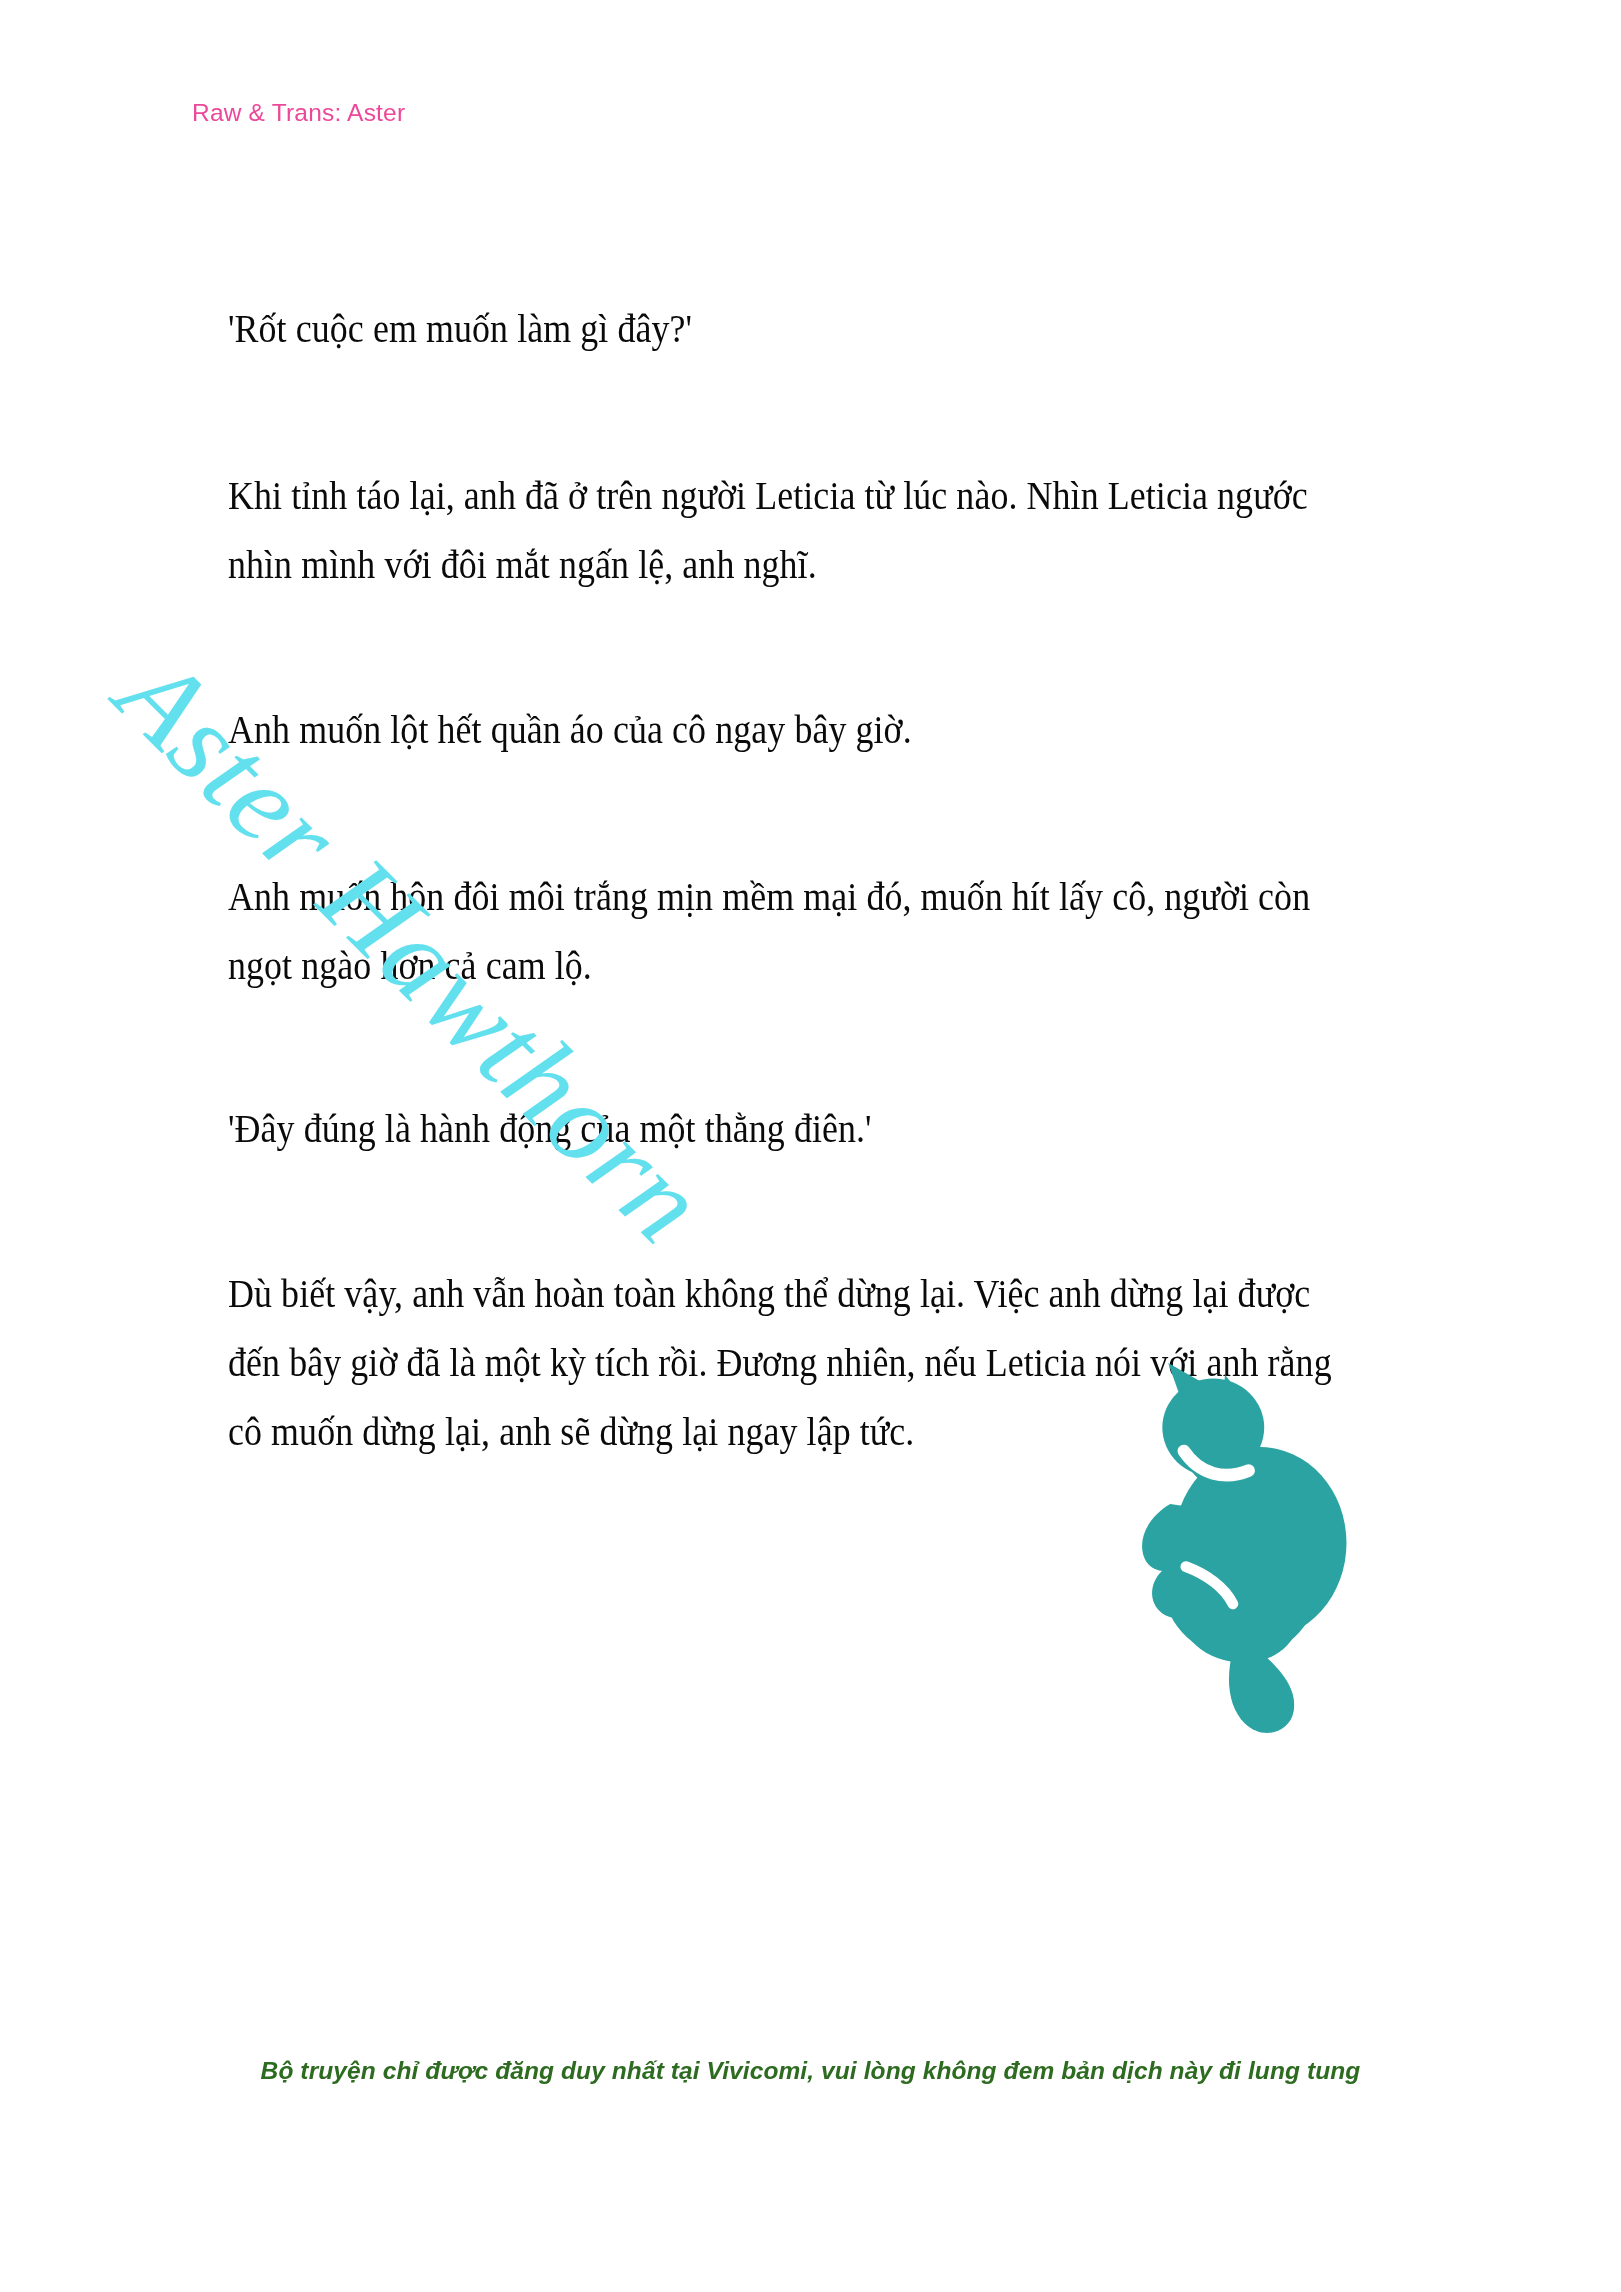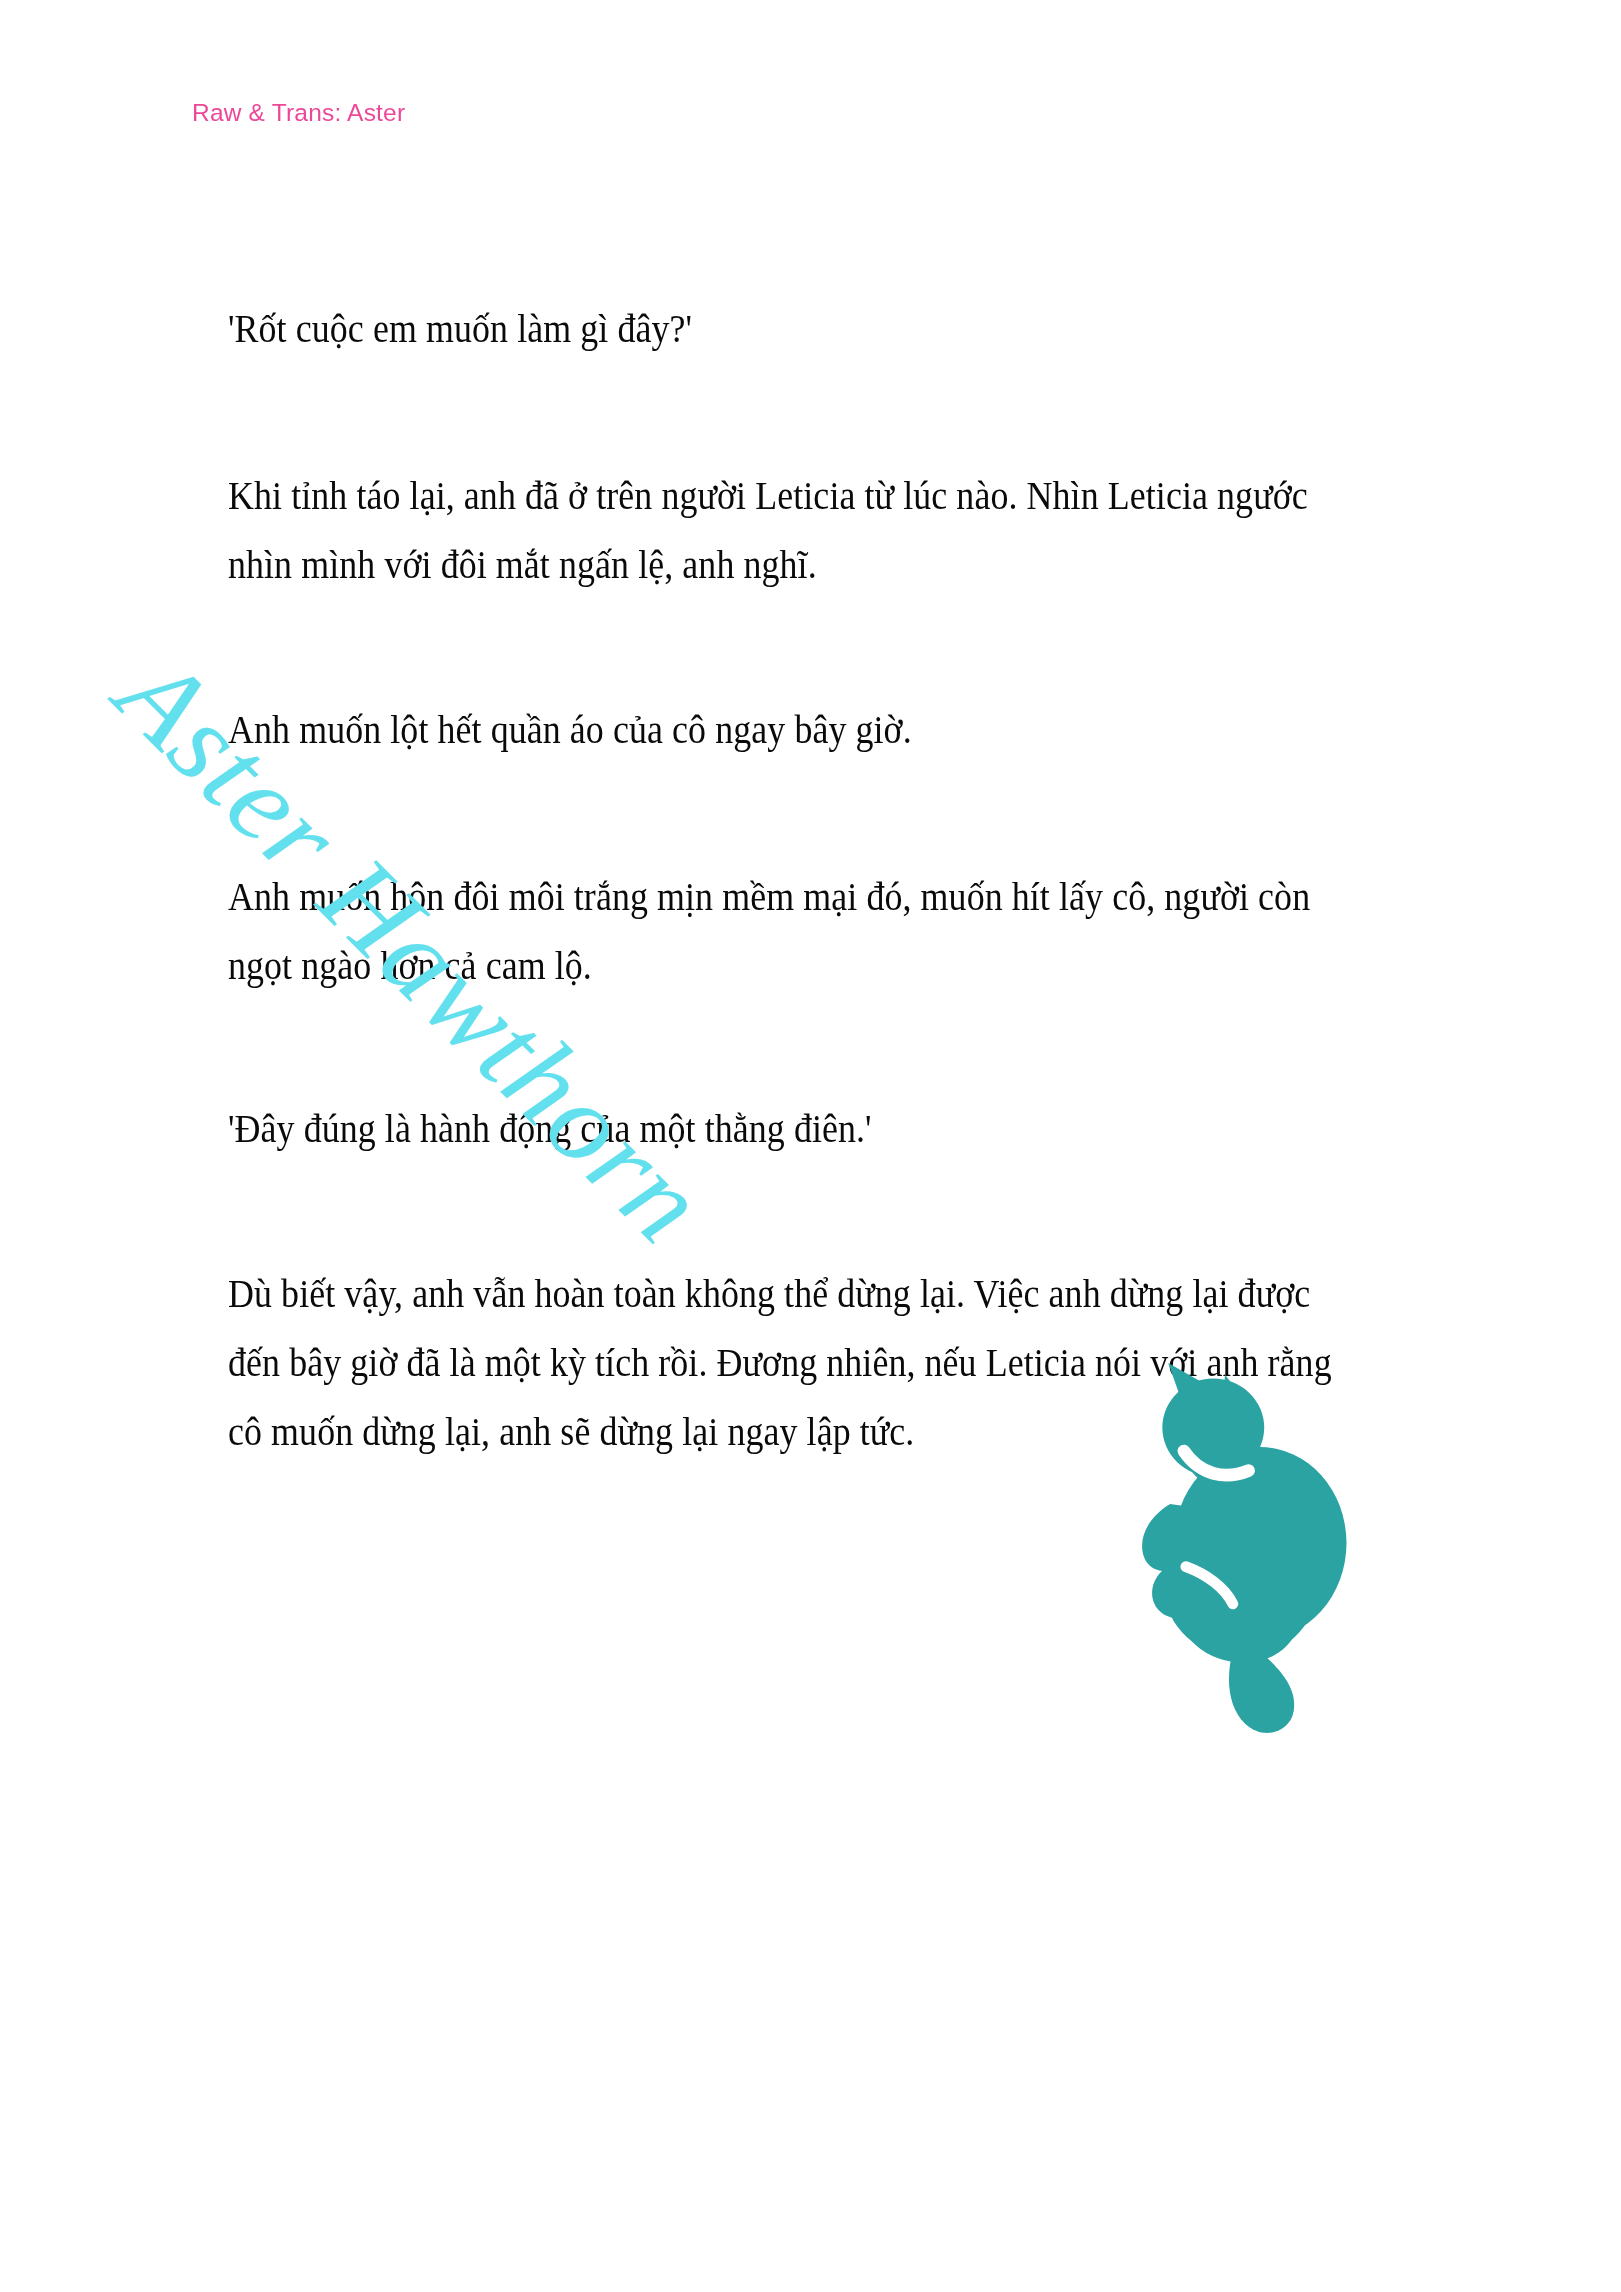--- a/index.html
+++ b/index.html
@@ -183,17 +183,18 @@
                  C178 338 160 320 146 306 Z"></path>
       </g>
 
       <path d="M62 96 C78 120 104 126 128 116" stroke="#ffffff" stroke-width="13" fill="none" stroke-linecap="round"></path>
 
       <path d="M64 214 C86 222 104 236 112 252" stroke="#ffffff" stroke-width="11" fill="none" stroke-linecap="round"></path>
     </svg>
   </div>
 
   <div id="footer-notice">
+    <span class="footer-line">Bộ truyện chỉ được đăng duy nhất tại Vivicomi, vui lòng không đem bản dịch này đi lung tung</span>
   </div>
 
 
 </div>
 
 
 </body></html>

